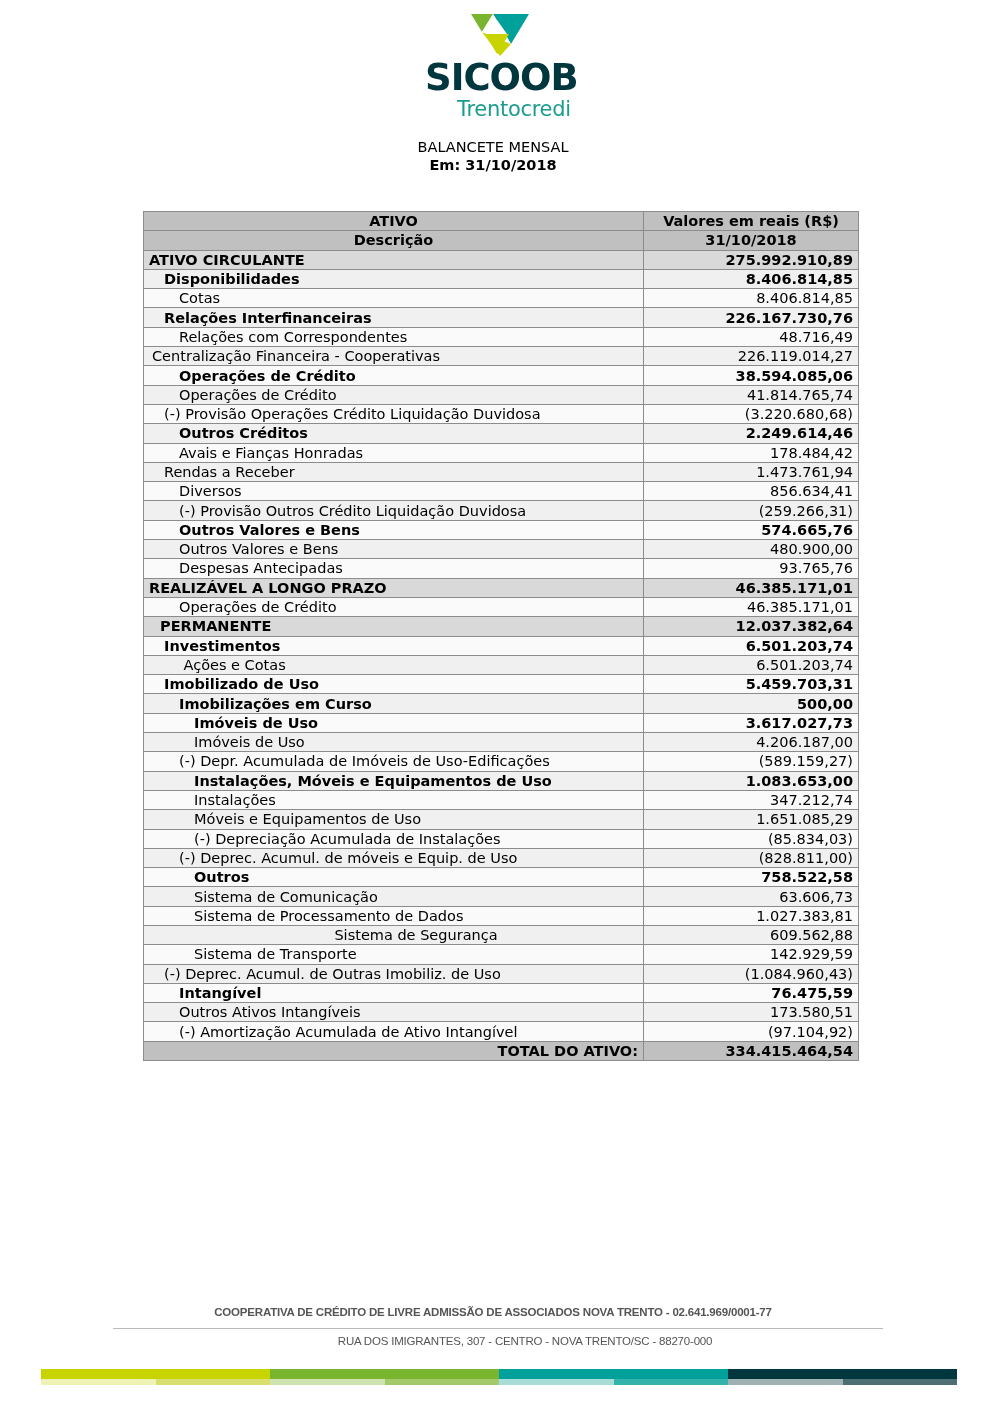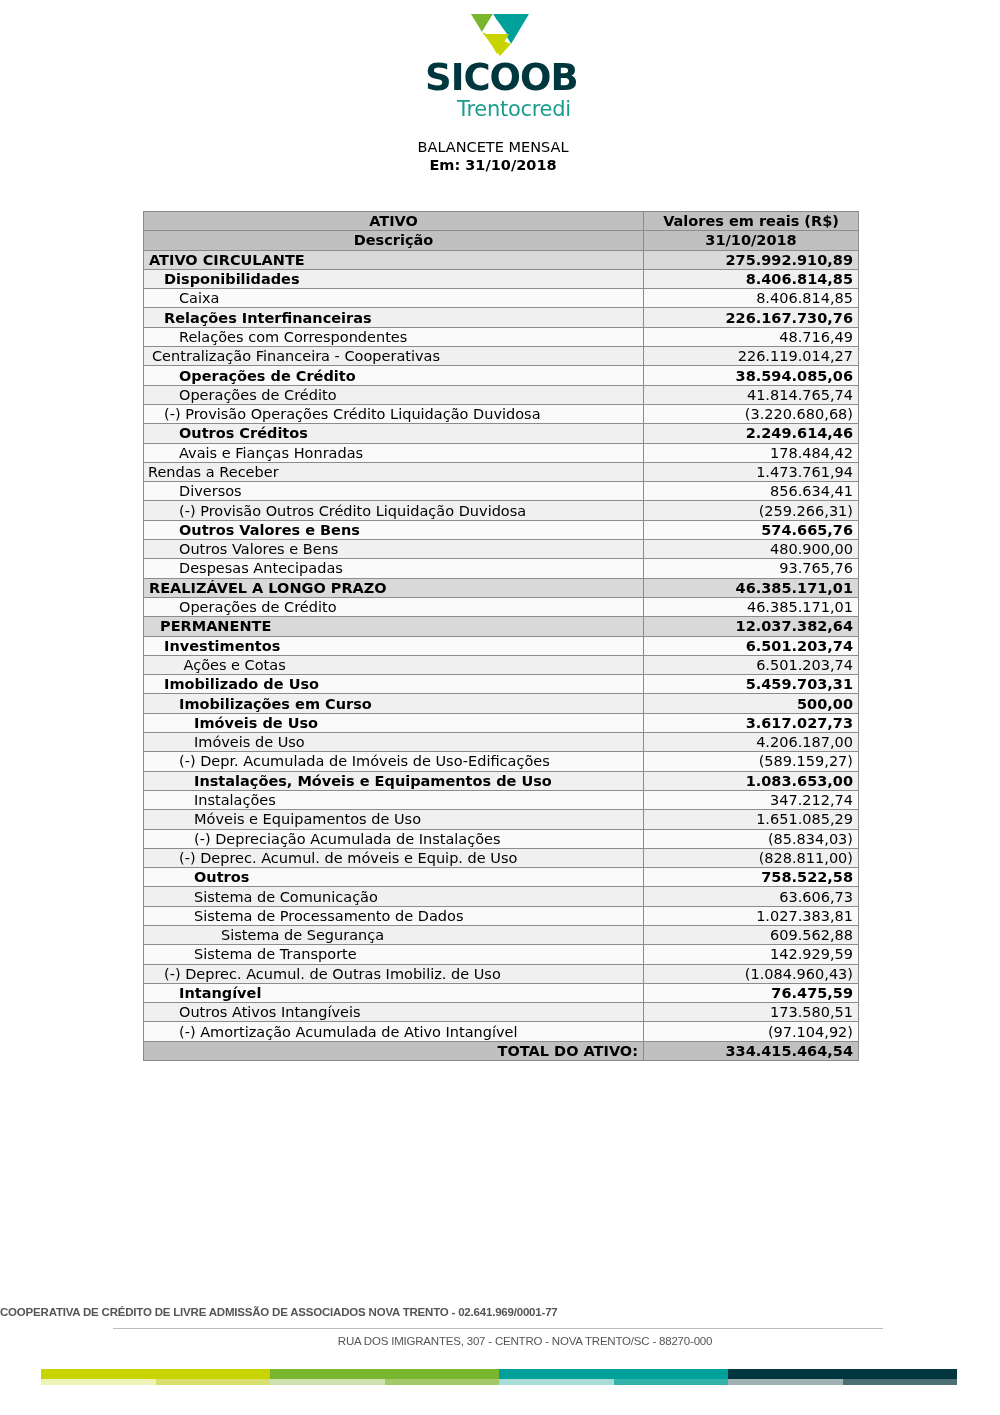--- a/index.html
+++ b/index.html
@@ -19,21 +19,21 @@
   table.bal col.c2 { width: 215px; }
   td.val { text-align: right; }
   tr.hdr td { background: #c0c0c0; font-weight: bold; text-align: center; }
   tr.sec td { background: #d9d9d9; font-weight: bold; }
   tr.odd td { background: #f0f0f0; }
   tr.even td { background: #fafafa; }
   tr.bold td { font-weight: bold; }
   tr.total td { background: #c0c0c0; font-weight: bold; }
   tr.total td.lbl { text-align: right; }
 
-  .footer1 { position: absolute; left: 0; top: 1306px; width: 986px; font-family: "Liberation Sans", sans-serif; font-size: 11.5px; font-weight: bold; color: #555; letter-spacing: -0.2px; }
+  .footer1 { position: absolute; left: 0; top: 1306px; width: 986px; text-align: center; font-family: "Liberation Sans", sans-serif; font-size: 11.5px; font-weight: bold; color: #555; letter-spacing: -0.2px; }
   .footer-rule { position: absolute; left: 113px; top: 1328px; width: 770px; height: 1px; background: #bbbbbb; }
   .footer2 { position: absolute; left: 0; top: 1335px; width: 986px; text-align: center; font-family: "Liberation Sans", sans-serif; font-size: 11.5px; color: #555; letter-spacing: -0.2px; padding-left: 32px; }
 
   .stripe { position: absolute; left: 41px; top: 1369px; width: 916px; height: 16px; display: flex; }
   .seg { flex: 1; position: relative; }
   .seg .top { position: absolute; left: 0; top: 0; width: 100%; height: 10px; }
   .seg .bl { position: absolute; left: 0; top: 10px; width: 50%; height: 6px; }
   .seg .br { position: absolute; left: 50%; top: 10px; width: 50%; height: 6px; }
 </style>
 </head>
@@ -73,21 +73,21 @@
     </tr>
   <tr class="sec">
         <td style="padding-left: 5px;">ATIVO CIRCULANTE</td>
         <td class="val">275.992.910,89</td>
       </tr>
       <tr class="odd bold">
         <td style="padding-left: 20px;">Disponibilidades</td>
         <td class="val">8.406.814,85</td>
       </tr>
       <tr class="even">
-        <td style="padding-left: 35px;">Caixa</td>
+        <td style="padding-left: 35px;">Cotas</td>
         <td class="val">8.406.814,85</td>
       </tr>
       <tr class="odd bold">
         <td style="padding-left: 20px;">Relações Interfinanceiras</td>
         <td class="val">226.167.730,76</td>
       </tr>
       <tr class="even">
         <td style="padding-left: 35px;">Relações com Correspondentes</td>
         <td class="val">48.716,49</td>
       </tr>
@@ -109,21 +109,21 @@
       </tr>
       <tr class="odd bold">
         <td style="padding-left: 35px;">Outros Créditos</td>
         <td class="val">2.249.614,46</td>
       </tr>
       <tr class="even">
         <td style="padding-left: 35px;">Avais e Fianças Honradas</td>
         <td class="val">178.484,42</td>
       </tr>
       <tr class="odd">
-        <td style="padding-left: 4px;">Rendas a Receber</td>
+        <td style="padding-left: 20px;">Rendas a Receber</td>
         <td class="val">1.473.761,94</td>
       </tr>
       <tr class="even">
         <td style="padding-left: 35px;">Diversos</td>
         <td class="val">856.634,41</td>
       </tr>
       <tr class="odd">
         <td style="padding-left: 35px;">(-) Provisão Outros Crédito Liquidação Duvidosa</td>
         <td class="val">(259.266,31)</td>
       </tr>
@@ -205,21 +205,21 @@
       </tr>
       <tr class="odd">
         <td style="padding-left: 50px;">Sistema de Comunicação</td>
         <td class="val">63.606,73</td>
       </tr>
       <tr class="even">
         <td style="padding-left: 50px;">Sistema de Processamento de Dados</td>
         <td class="val">1.027.383,81</td>
       </tr>
       <tr class="odd">
-        <td style="padding-left: 77px;">Sistema de Segurança</td>
+        <td style="padding-left: 50px; text-align: center;">Sistema de Segurança</td>
         <td class="val">609.562,88</td>
       </tr>
       <tr class="even">
         <td style="padding-left: 50px;">Sistema de Transporte</td>
         <td class="val">142.929,59</td>
       </tr>
       <tr class="odd">
         <td style="padding-left: 20px;">(-) Deprec. Acumul. de Outras Imobiliz. de Uso</td>
         <td class="val">(1.084.960,43)</td>
       </tr>

